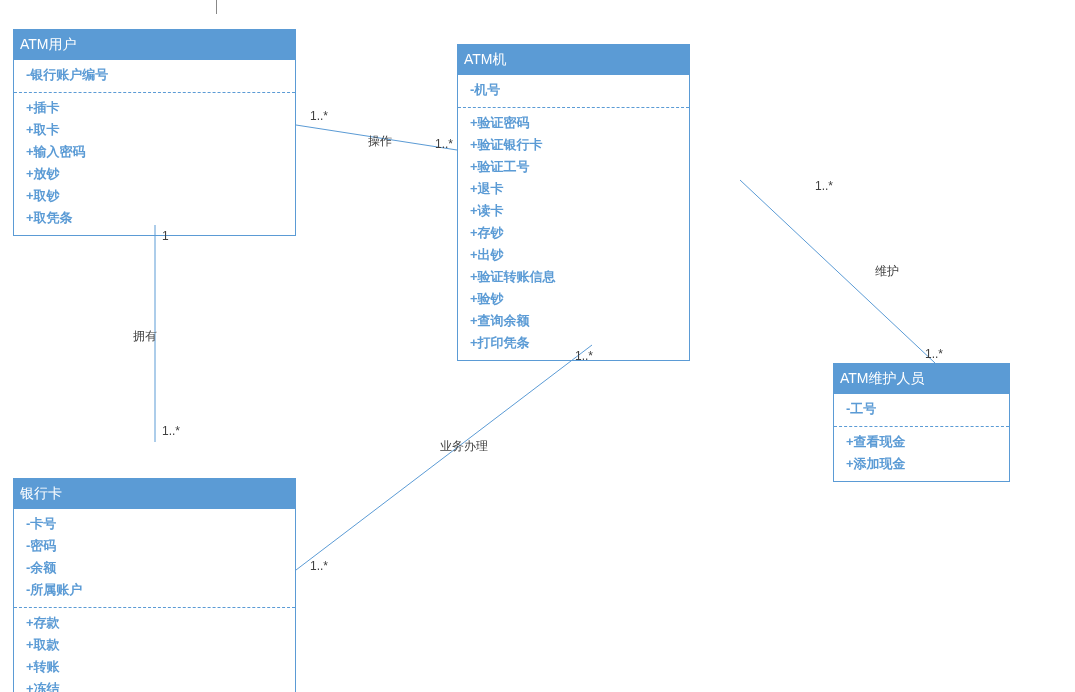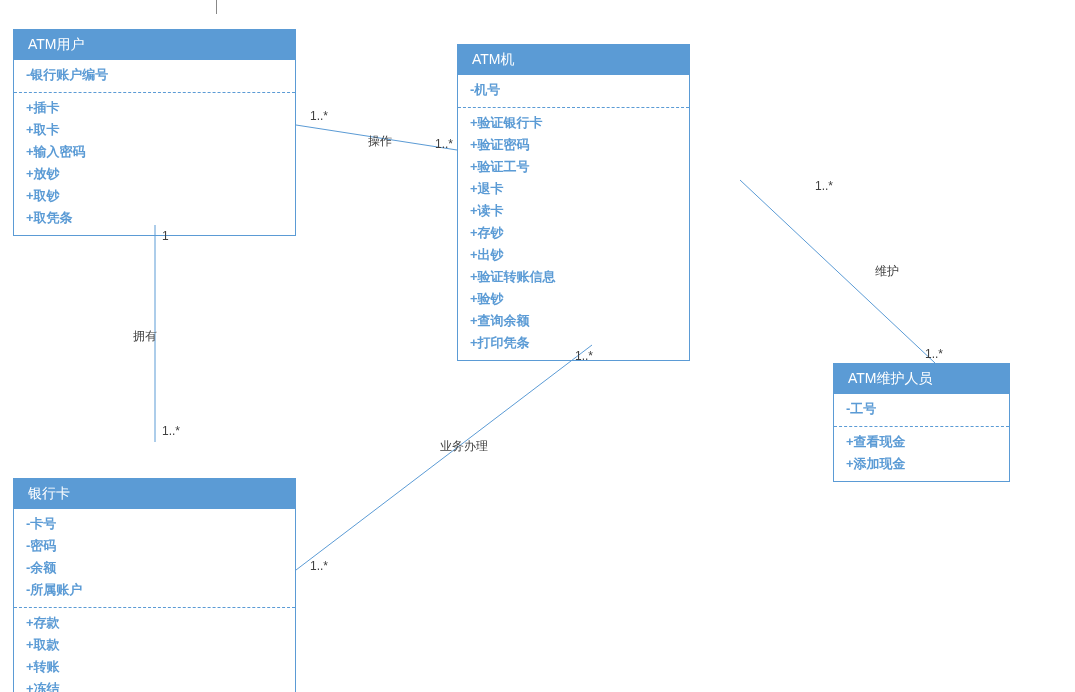--- a/index.html
+++ b/index.html
@@ -20,21 +20,21 @@
   }
   .class-box {
     position: absolute;
     border: 1px solid #5b9bd5;
     background: #fff;
     box-sizing: border-box;
   }
   .class-title {
     background: #5b9bd5;
     color: #fff;
-    padding: 6px 14px;
+    padding: 6px 6px;
     font-size: 14px;
   }
   .compartment {
     padding: 4px 0 6px 0;
   }
   .compartment + .compartment {
     border-top: 1px dashed #5b9bd5;
   }
   .row {
     padding: 2px 12px;
@@ -87,22 +87,22 @@
     <div class="row">+取凭条</div>
   </div>
 </div>
 
 <div class="class-box" style="left:457px; top:44px; width:233px;">
   <div class="class-title">ATM机</div>
   <div class="compartment">
     <div class="row">-机号</div>
   </div>
   <div class="compartment">
+    <div class="row">+验证密码</div>
     <div class="row">+验证银行卡</div>
-    <div class="row">+验证密码</div>
     <div class="row">+验证工号</div>
     <div class="row">+退卡</div>
     <div class="row">+读卡</div>
     <div class="row">+存钞</div>
     <div class="row">+出钞</div>
     <div class="row">+验证转账信息</div>
     <div class="row">+验钞</div>
     <div class="row">+查询余额</div>
     <div class="row">+打印凭条</div>
   </div>

